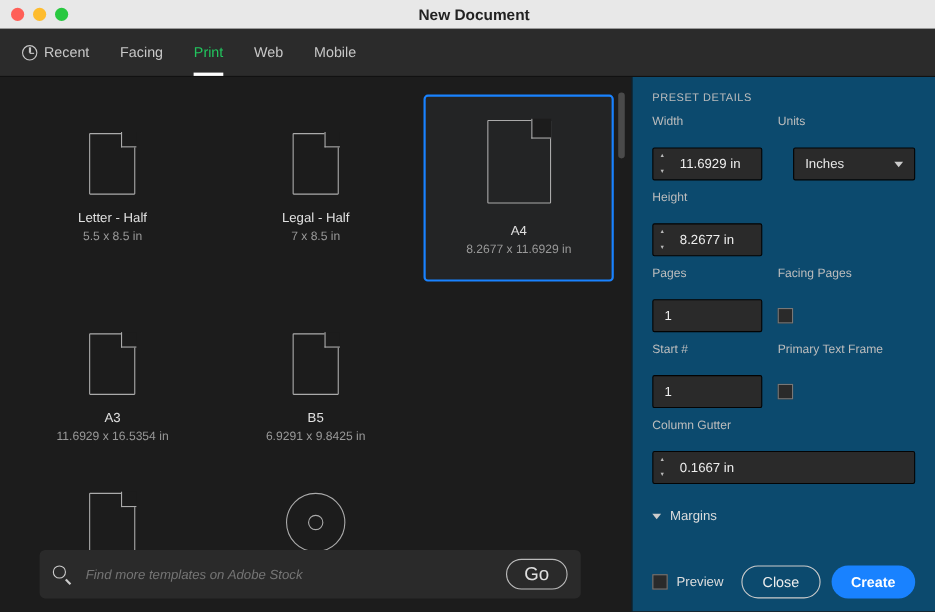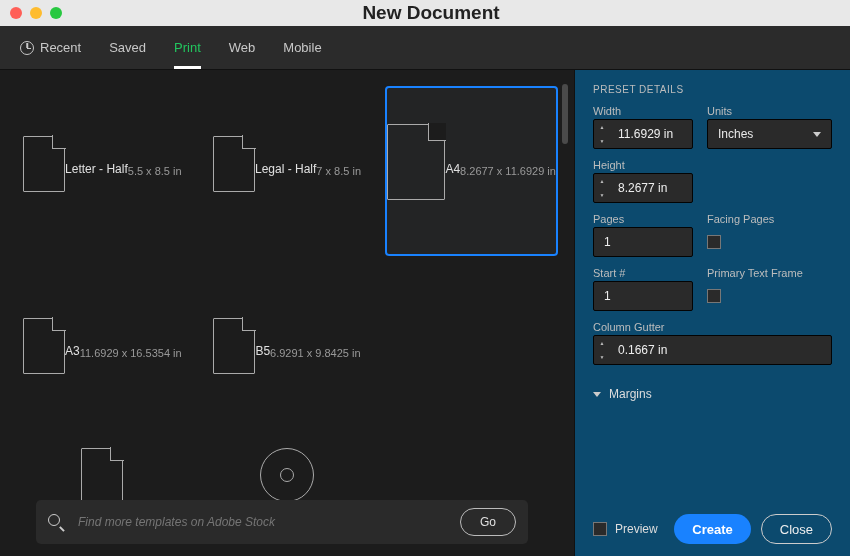--- a/index.html
+++ b/index.html
@@ -1,65 +1,65 @@
 <!DOCTYPE html>
 <html><head>
 <meta charset="utf-8">
 <style>
   * { box-sizing: border-box; margin: 0; padding: 0; font-family: -apple-system, "Helvetica Neue", Arial, sans-serif; }
   body { width: 850px; height: 556px; background: #1c1c1c; color: #e8e8e8; overflow: hidden; }
   .titlebar { height: 26px; background: #e8e8e8; display: flex; align-items: center; position: relative; }
   .traffic { display: flex; gap: 8px; margin-left: 10px; }
   .dot { width: 12px; height: 12px; border-radius: 50%; }
   .dot.r { background: #ff5f57; } .dot.y { background: #febc2e; } .dot.g { background: #28c840; }
-  .titlebar .title { position: absolute; left: 12px; right: 0; text-align: center; font-size: 19px; font-weight: 600; color: #222; }
+  .titlebar .title { position: absolute; left: 12px; right: 0; text-align: center; font-size: 14px; font-weight: 600; color: #222; }
   .tabs { height: 44px; background: #2b2b2b; border-bottom: 1px solid #111; display: flex; align-items: center; padding: 0 20px; gap: 28px; }
   .tabs .tab { font-size: 13px; color: #c8c8c8; height: 100%; display: flex; align-items: center; cursor: pointer; position: relative; }
   .tabs .tab.active { color: #22c55e; }
   .tabs .tab.active::after { content:""; position:absolute; bottom:0; left:0; right:0; height:3px; background:#fff; }
   .clock-icon { width:14px; height:14px; border:1.5px solid #c8c8c8; border-radius:50%; margin-right:6px; position:relative; }
   .clock-icon::before { content:""; position:absolute; width:1.5px; height:5px; background:#c8c8c8; top:1px; left:50%; transform:translateX(-50%); }
   .clock-icon::after { content:""; position:absolute; width:4px; height:1.5px; background:#c8c8c8; top:6px; left:6px; }
   .body { display:flex; height:486px; }
   .left { flex:1; position:relative; padding: 10px 0 0 0; overflow:hidden; }
   .grid { display:grid; grid-template-columns: 1fr 1fr 1fr; gap: 0; padding: 0 10px; }
-  .preset { display:flex; flex-direction:row; align-items:center; justify-content:center; height:170px; cursor:pointer; border-radius:4px; margin:6px; }
+  .preset { display:flex; flex-direction:column; align-items:center; justify-content:center; height:170px; cursor:pointer; border-radius:4px; margin:6px; }
   .preset.selected { border:2px solid #1982ff; background:#232425; }
   .doc-icon { width:42px; height:56px; border:1.6px solid #aaa; border-radius:1px; position:relative; margin-bottom:14px; }
   .doc-icon.big { width:58px; height:76px; border-width:1.8px; margin-bottom:18px; }
   .doc-fold { position:absolute; top:-1.6px; right:-1.6px; width:14px; height:14px; background:#1c1c1c; border-left:1.6px solid #aaa; border-bottom:1.6px solid #aaa; }
   .doc-icon.big .doc-fold { top:-1.8px; right:-1.8px; width:18px; height:18px; border-width:1.8px; }
   .preset-name { font-size:12px; color:#e0e0e0; margin-bottom:4px; }
   .preset-dims { font-size:11px; color:#999; }
   .partial-row { display:flex; padding: 4px 10px 0 10px; }
   .partial-cell { width:33.33%; display:flex; justify-content:center; }
   .cd-icon { width:54px; height:54px; border:1.8px solid #aaa; border-radius:50%; position:relative; }
   .cd-icon::after { content:""; position:absolute; width:12px; height:12px; border:1.8px solid #aaa; border-radius:50%; top:50%; left:50%; transform:translate(-50%,-50%); }
   .stackbar { position:absolute; top:14px; right:6px; width:6px; height:60px; background:#4a4a4a; border-radius:3px; }
   .searchbar { position:absolute; bottom:12px; left:36px; right:46px; height:44px; background:#2a2a2a; border-radius:5px; display:flex; align-items:center; padding:0 12px; gap:14px; }
   .search-icon { width:16px; height:16px; position:relative; display:inline-block; }
   .search-icon::before { content:""; position:absolute; width:10px; height:10px; border:1.8px solid #ccc; border-radius:50%; top:0; left:0; }
   .search-icon::after { content:""; position:absolute; width:6px; height:1.8px; background:#ccc; bottom:0; right:-1px; transform:rotate(45deg); }
   .search-text { flex:1; font-size:12px; font-style:italic; color:#8a8a8a; background:transparent; border:none; outline:none; }
-  .go-btn { height:28px; width:56px; border:1.5px solid #bbb; border-radius:14px; background:transparent; color:#e0e0e0; font-size:12px; cursor:pointer; }
+  .go-btn { height:28px; width:56px; border:1.5px solid #bbb; border-radius:14px; background:transparent; color:#e0e0e0; font-size:17px; cursor:pointer; }
   .right { width:276px; background:#0c4a6e; border-left:1px solid #111; display:flex; flex-direction:column; padding:14px 18px 12px 18px; }
   .section-hdr { font-size:10px; letter-spacing:0.5px; color:#bdbdbd; margin-bottom:10px; }
   .namebox { display:flex; align-items:center; justify-content:space-between; border-bottom:1px solid #555; padding-bottom:6px; margin-bottom:14px; margin-left:6px; }
   .docname { background:transparent; border:none; color:#eee; font-size:14px; outline:none; width:170px; }
   .dl-icon { width:20px; height:20px; border:1.5px solid #ccc; border-top:none; position:relative; }
   .dl-icon::before { content:""; position:absolute; top:-6px; left:50%; width:1.5px; height:10px; background:#ccc; transform:translateX(-50%); }
   .dl-icon::after { content:""; position:absolute; top:3px; left:50%; width:7px; height:7px; border-right:1.5px solid #ccc; border-bottom:1.5px solid #ccc; transform:translateX(-50%) rotate(45deg); }
   .field-row { display:flex; gap:14px; margin-bottom:10px; }
-  .field { flex:1; display:flex; flex-direction:column; gap:2px; }
+  .field { flex:1; display:flex; flex-direction:column; gap:17px; }
   .field-label { font-size:11px; color:#bdbdbd; }
   .num-input-wrap { display:flex; align-items:center; background:#2a2a2a; border:1px solid #030303; height:30px; border-radius:2px; }
   .stepper { display:flex; flex-direction:column; width:16px; height:100%; }
   .step-btn { flex:1; display:flex; align-items:center; justify-content:center; color:#bbb; font-size:5px; cursor:pointer; }
   .num-val { flex:1; padding:0 8px; font-size:12px; color:#eee; text-align:left; }
-  .select { background:#2a2a2a; border:1px solid #030303; height:30px; border-radius:2px; display:flex; align-items:center; padding:0 10px; justify-content:space-between; font-size:12px; cursor:pointer; }
+  .select { background:#2a2a2a; border:1px solid #030303; height:30px; border-radius:2px; display:flex; align-items:center; padding:0 10px; justify-content:space-between; font-size:12px; cursor:pointer;margin-left:14px; }
   .chev { width:0; height:0; border-left:4px solid transparent; border-right:4px solid transparent; border-top:5px solid #ccc; }
   .orient { display:flex; gap:4px; }
   .orient-btn { width:28px; height:28px; background:#2a2a2a; border:1px solid #030303; display:flex; align-items:center; justify-content:center; cursor:pointer; border-radius:2px; }
   .orient-btn.sel { border-color:#1982ff; }
   .orient-glyph { width:14px; height:16px; border:1.4px solid #999; position:relative; }
   .orient-btn.sel .orient-glyph { border-color:#39a0ff; }
   .orient-glyph.land { width:16px; height:14px; }
   .orient-head { position:absolute; width:5px; height:5px; border:1.4px solid inherit; border-radius:50%; top:2px; left:50%; transform:translateX(-50%); border-color:#999; }
   .orient-btn.sel .orient-head { border-color:#39a0ff; }
   .orient-body { position:absolute; bottom:0; left:3px; right:3px; height:5px; border-top:1.4px solid #999; border-left:1.4px solid #999; border-right:1.4px solid #999; border-radius:3px 3px 0 0; }
@@ -86,21 +86,21 @@
   </div>
   <div class="title">New Document</div>
 </div>
 
 <div class="tabs">
   <div class="tab">
     <span class="clock-icon"></span>
     <span>Recent</span>
   </div>
   <div class="tab">
-      <span>Saved</span>
+      <span>Facing</span>
     </div>
   <div class="tab active">
       <span>Print</span>
     </div>
   <div class="tab">
       <span>Web</span>
     </div>
   <div class="tab">
       <span>Mobile</span>
     </div>
@@ -248,18 +248,18 @@
       <span class="chev-right"></span>
       <span>Margins</span>
     </div>
 
     <div class="bottom-row">
       <div class="preview">
         <div class="checkbox"></div>
         <span>Preview</span>
       </div>
       <div class="btn-group">
+        <button class="btn btn-close">Close</button>
         <button class="btn btn-create">Create</button>
-        <button class="btn btn-close">Close</button>
       </div>
     </div>
   </div>
 </div>
 
 </body></html>

